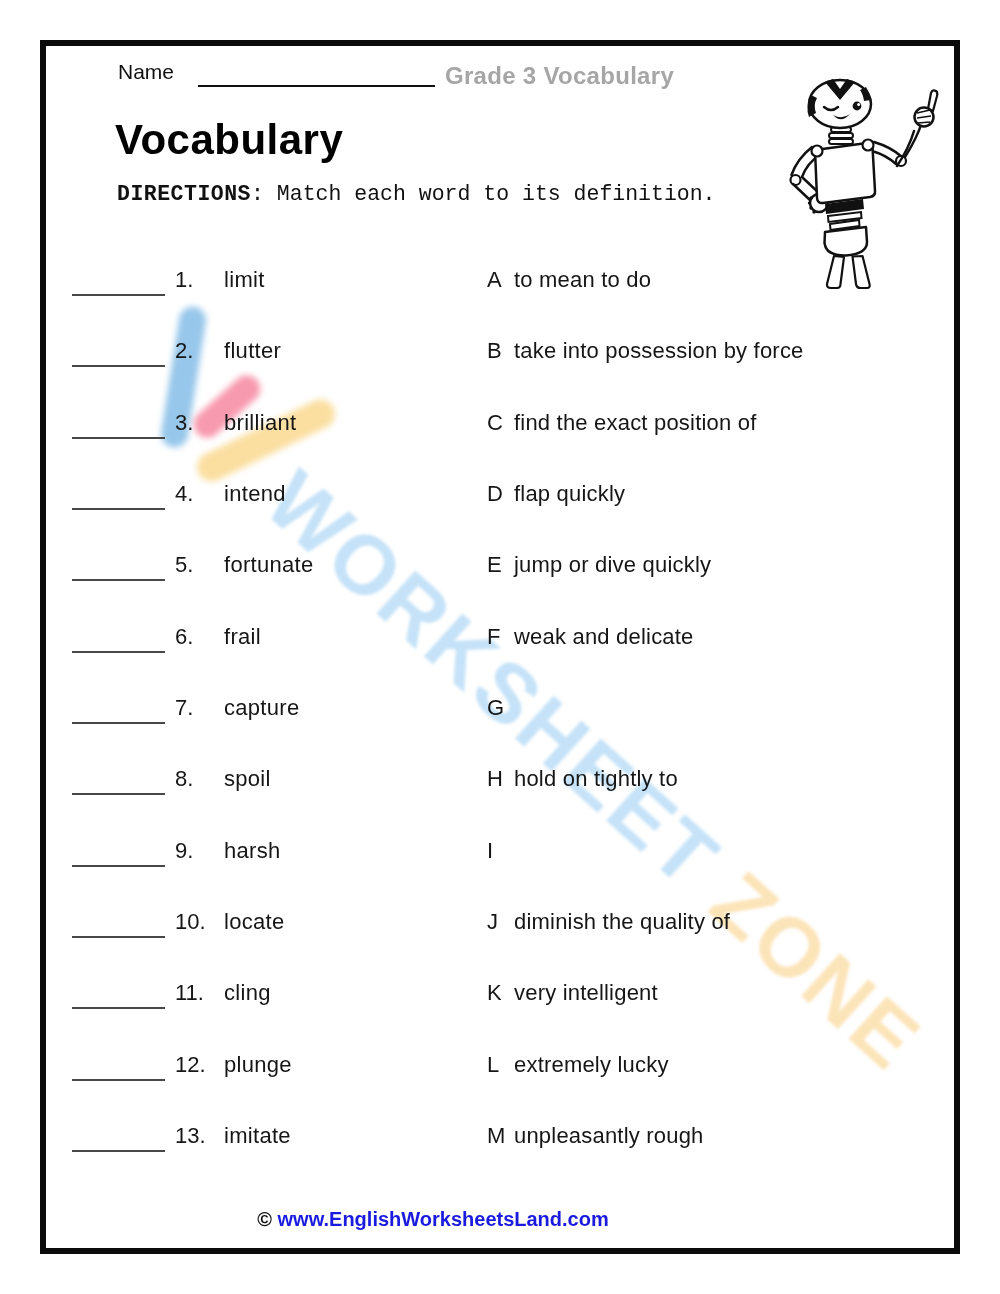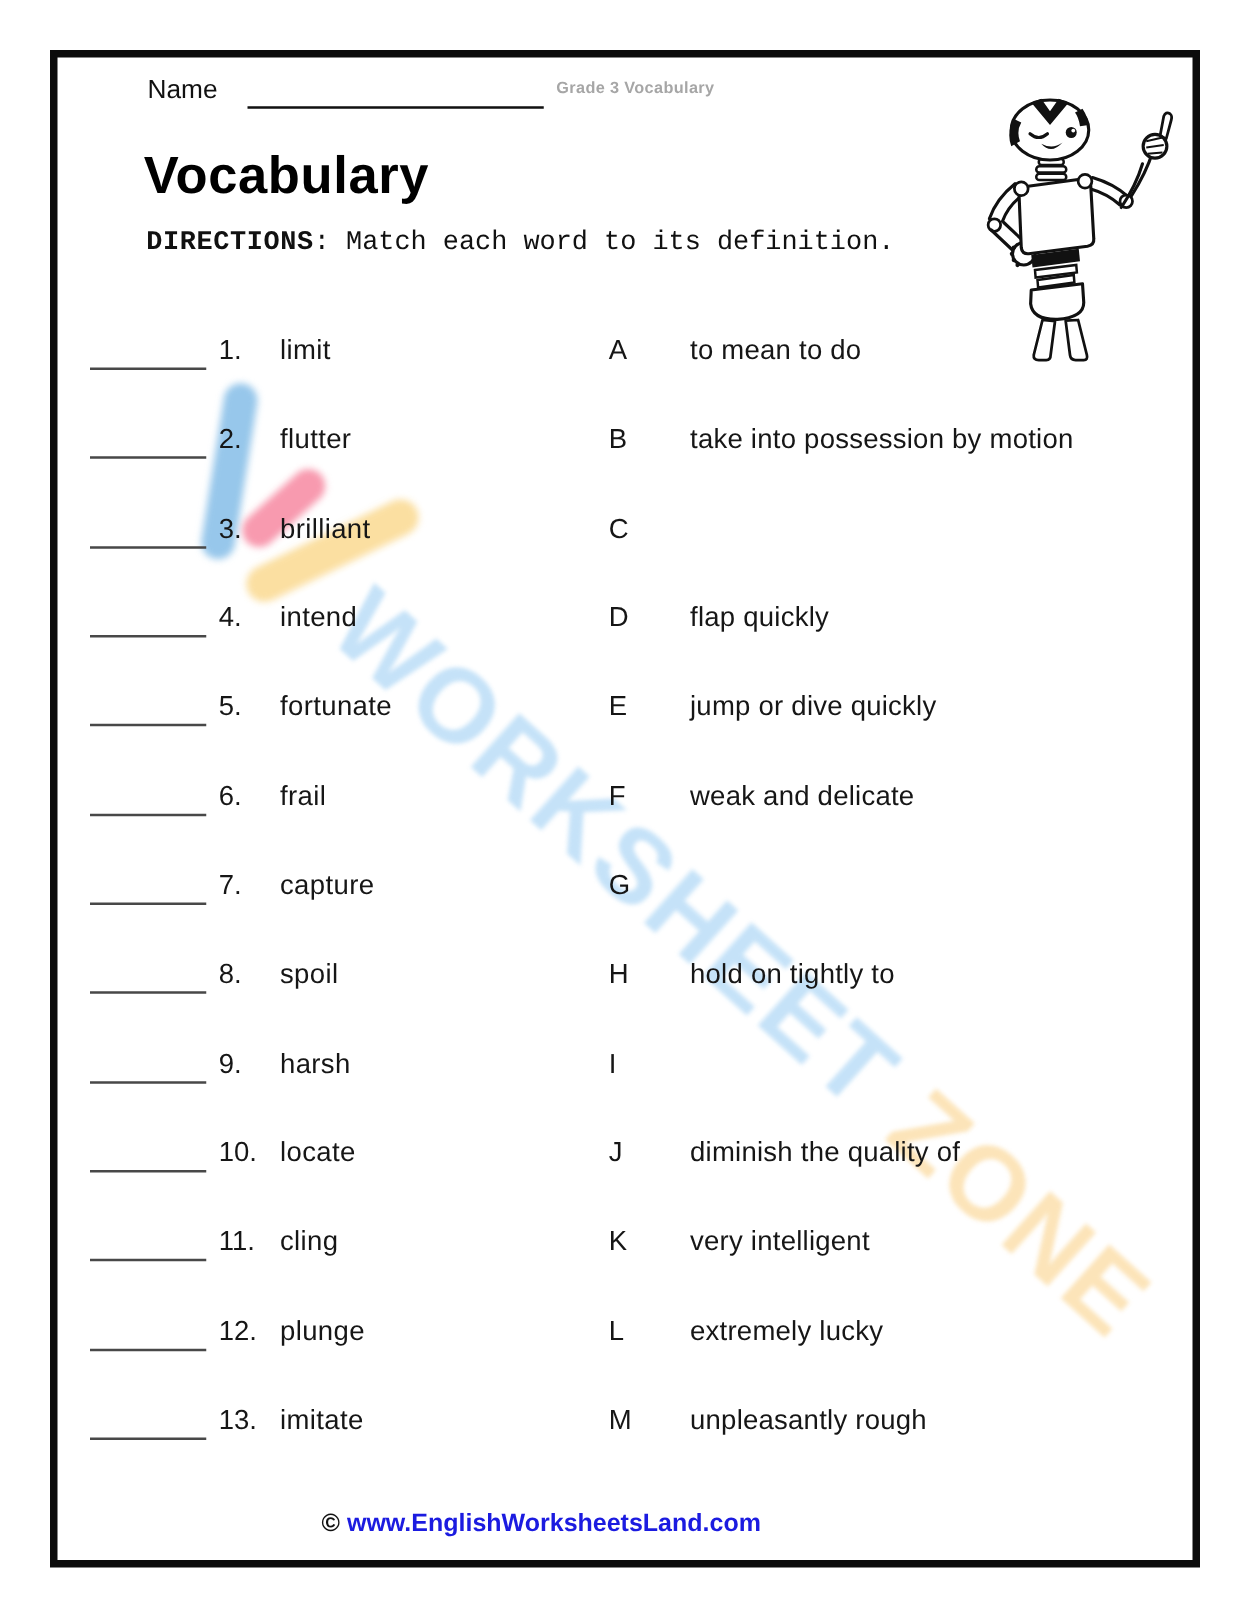--- a/index.html
+++ b/index.html
@@ -41,21 +41,21 @@
   .name-label {
     position:absolute; left:118px; top:60px;
     font-size:21px; color:#111;
   }
   .name-line {
     position:absolute; left:198px; top:85px;
     width:237px; height:0; border-top:2.5px solid #111;
   }
   .grade-label {
     position:absolute; left:445px; top:62px;
-    font-size:13px; font-weight:bold; color:#a6a6a6; letter-spacing:0.3px;
+    font-size:24px; font-weight:bold; color:#a6a6a6; letter-spacing:0.3px;
   }
 
   .page-title {
     position:absolute; left:115px; top:116px;
     font-size:42px; font-weight:800; color:#000; letter-spacing:0.5px;text-align:right;
   }
   .directions {
     position:absolute; left:117px; top:182px;
     font-size:21.5px; color:#111;font-family:Liberation Mono, monospace;
   }
@@ -63,21 +63,21 @@
 
   .robot { position:absolute; left:778px; top:70px; width:185px; height:220px; }
 
   
   .rows { position:absolute; left:0; top:0; width:1000px; }
   .match-row { position:absolute; left:0; width:1000px; height:46px; font-size:22px; color:#161616; }
   .match-row .blank  { position:absolute; left:72px;  top:27px; width:93px; height:0; border-top:2px solid #484848; }
   .match-row .num    { position:absolute; left:175px; top:0; }
   .match-row .word   { position:absolute; left:224px; top:0; letter-spacing:0.3px; }
   .match-row .letter { position:absolute; left:487px; top:0; }
-  .match-row .def    { position:absolute; left:552px; top:0; letter-spacing:0.2px; }
+  .match-row .def    { position:absolute; left:514px; top:0; letter-spacing:0.2px; }
 
   .footer {
     position:absolute; left:0; top:1208px; width:866px;
     text-align:center; font-size:20px; font-weight:bold;
   }
   .footer .copy { color:#111; }
   .footer .url  { color:#1b1be0; cursor:pointer; }
 </style>
 </head>
 <body>
@@ -154,27 +154,28 @@
     <span class="num">1.</span>
     <span class="word">limit</span>
     <span class="letter">A</span>
     <span class="def">to mean to do</span>
   </div>
       <div class="match-row" style="top: 338.33px;">
     <div class="blank"></div>
     <span class="num">2.</span>
     <span class="word">flutter</span>
     <span class="letter">B</span>
-    <span class="def">take into possession by motion</span>
+    <span class="def">take into possession by force</span>
   </div>
       <div class="match-row" style="top: 409.66px;">
     <div class="blank"></div>
     <span class="num">3.</span>
     <span class="word">brilliant</span>
     <span class="letter">C</span>
+    <span class="def">find the exact position of</span>
   </div>
       <div class="match-row" style="top: 480.99px;">
     <div class="blank"></div>
     <span class="num">4.</span>
     <span class="word">intend</span>
     <span class="letter">D</span>
     <span class="def">flap quickly</span>
   </div>
       <div class="match-row" style="top: 552.32px;">
     <div class="blank"></div>

